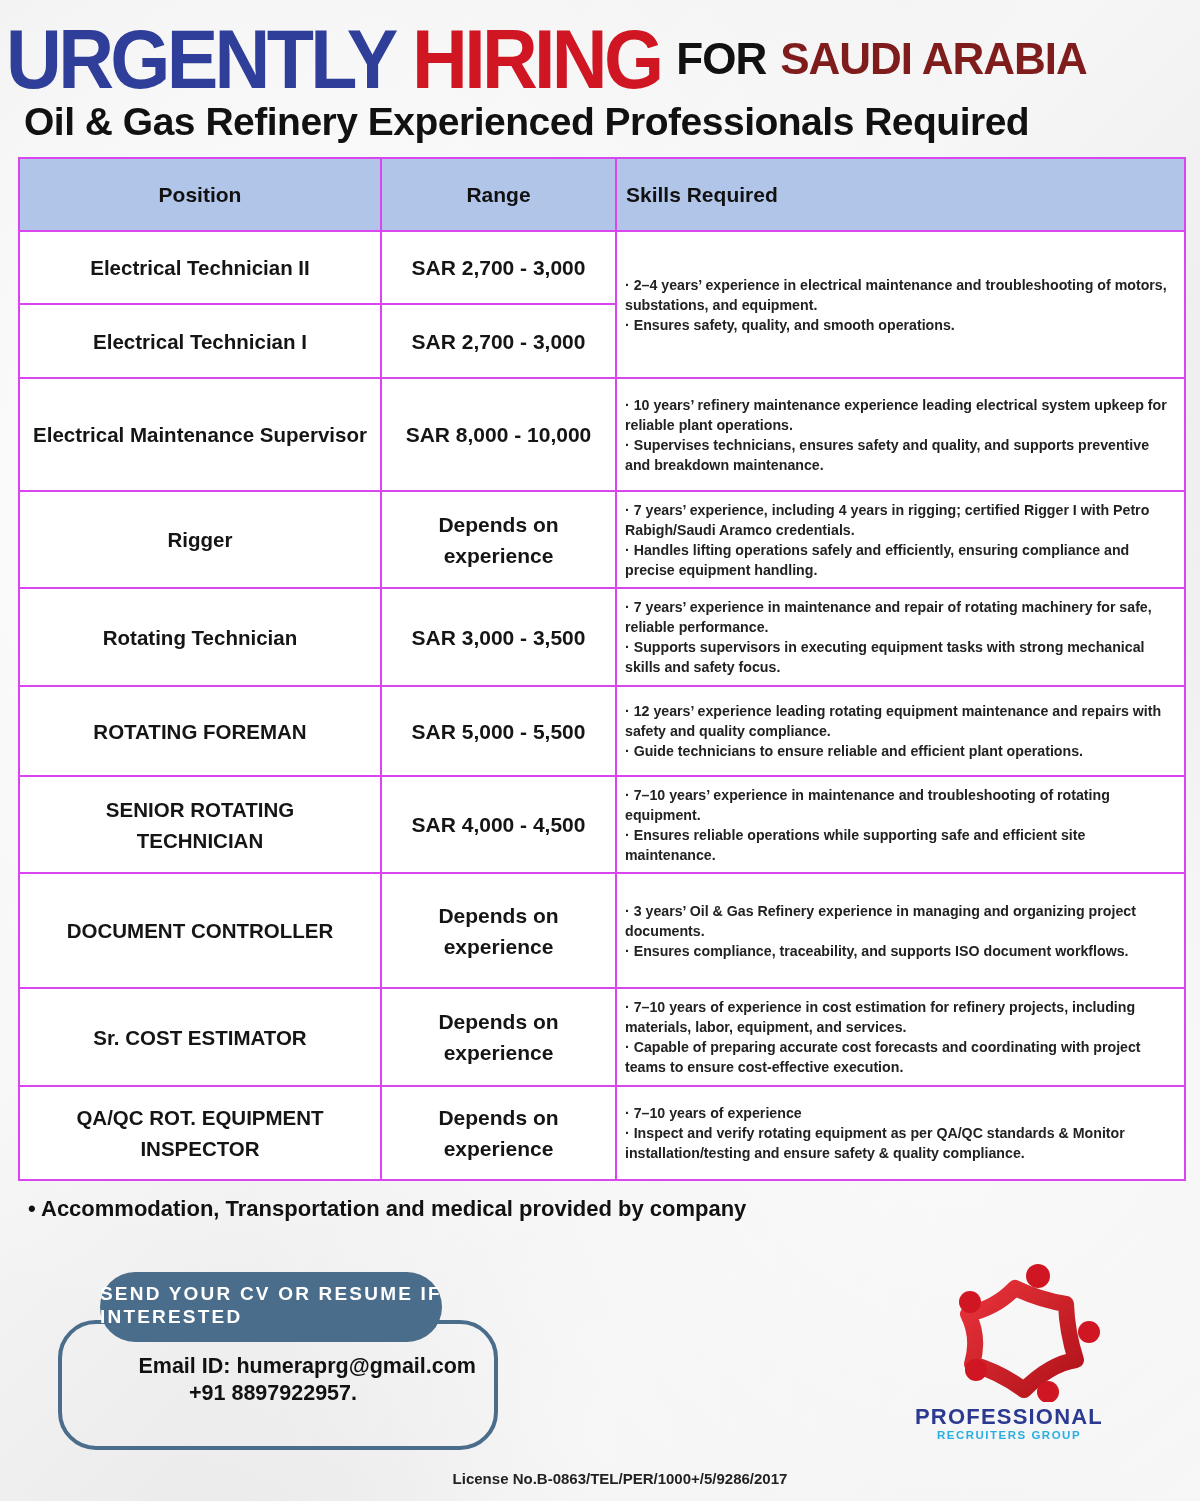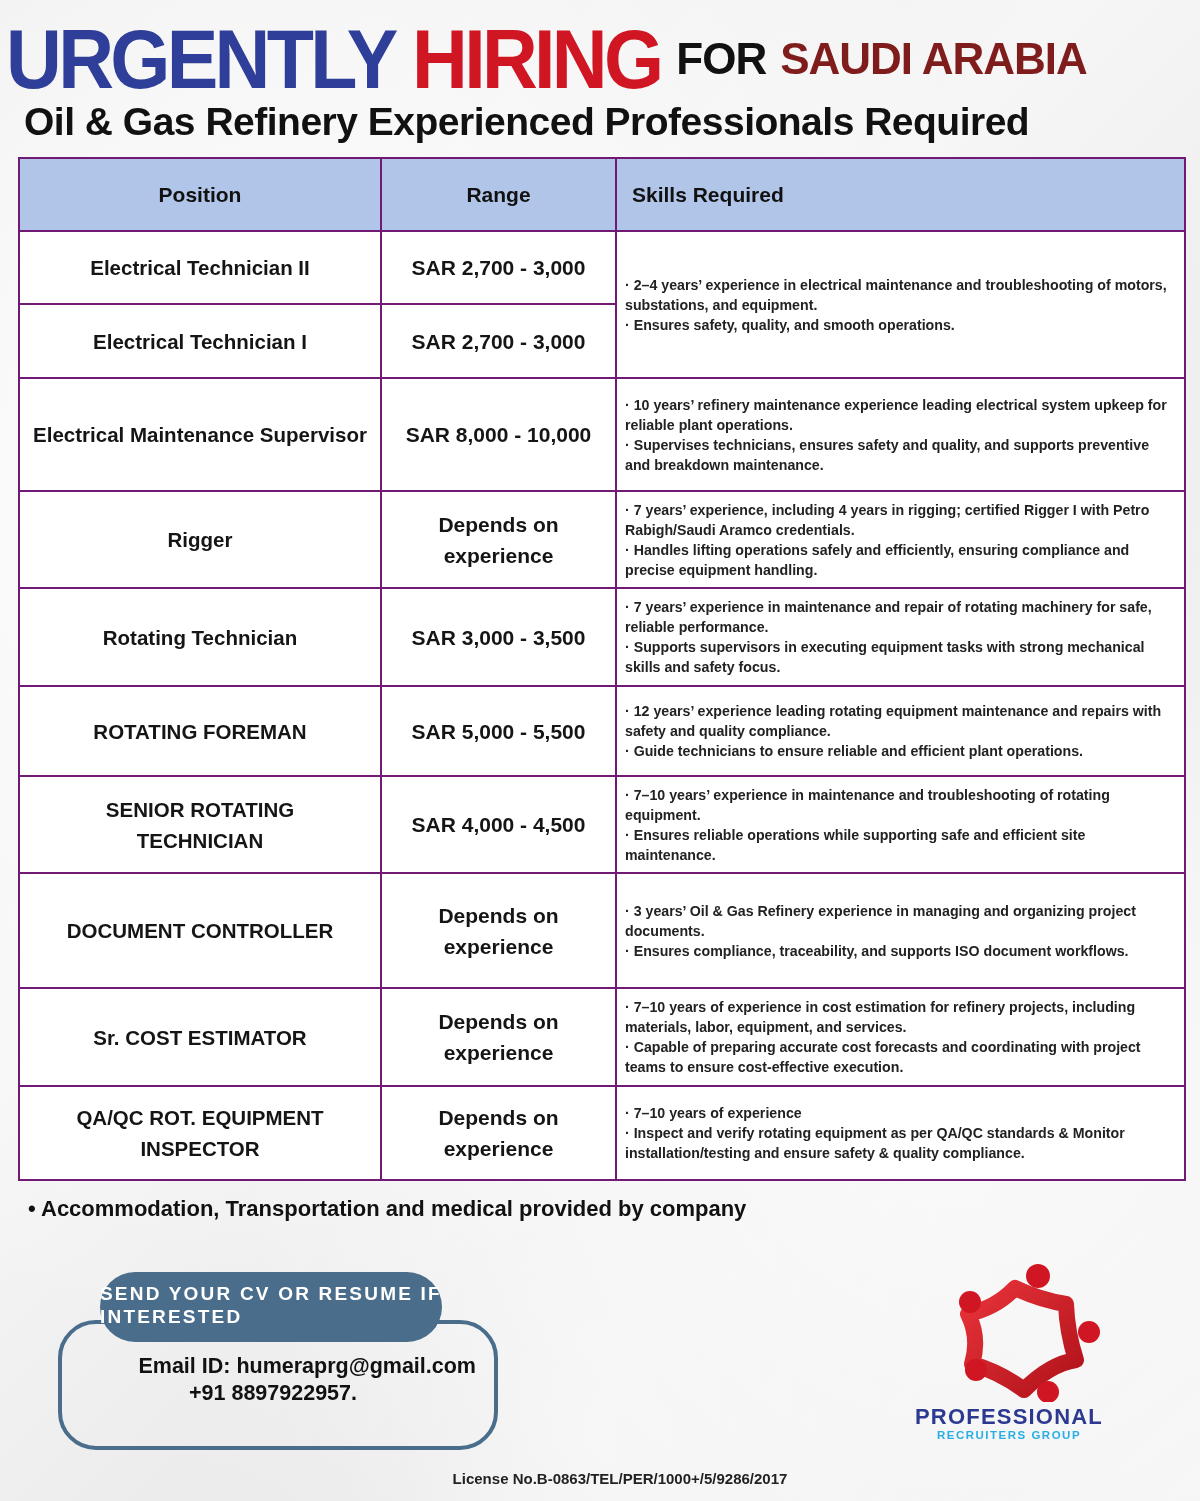--- a/index.html
+++ b/index.html
@@ -44,27 +44,27 @@
     font-weight: 700; font-size: 39px; color: #111;
     letter-spacing: -0.5px; white-space: nowrap;
   }
 
   table.jobs {
     position: absolute; left: 18px; top: 157px;
     width: 1166px; border-collapse: collapse; background: #fff;
     table-layout: fixed;
   }
   table.jobs th, table.jobs td {
-    border: 2px solid #701a75;
+    border: 2px solid #d946ef;
   }
   table.jobs th {
     background: #b1c5e8; height: 73px;
     font-size: 21px; font-weight: 700; color: #111;
   }
-  table.jobs th.c-skills { text-align: left; padding-left: 15px; }
+  table.jobs th.c-skills { text-align: left; padding-left: 9px; }
   td.pos, td.rng {
     text-align: center; font-size: 20.5px; font-weight: 700;
     color: #151515; line-height: 31px; padding: 0 0;
   }
   td.rng { font-size: 21px; }
   td.skills {
     font-size: 14.2px; font-weight: 700; color: #222;
     line-height: 20px; padding: 4px 6px 4px 8px;
   }
   td.skills .ln { display: block; }

